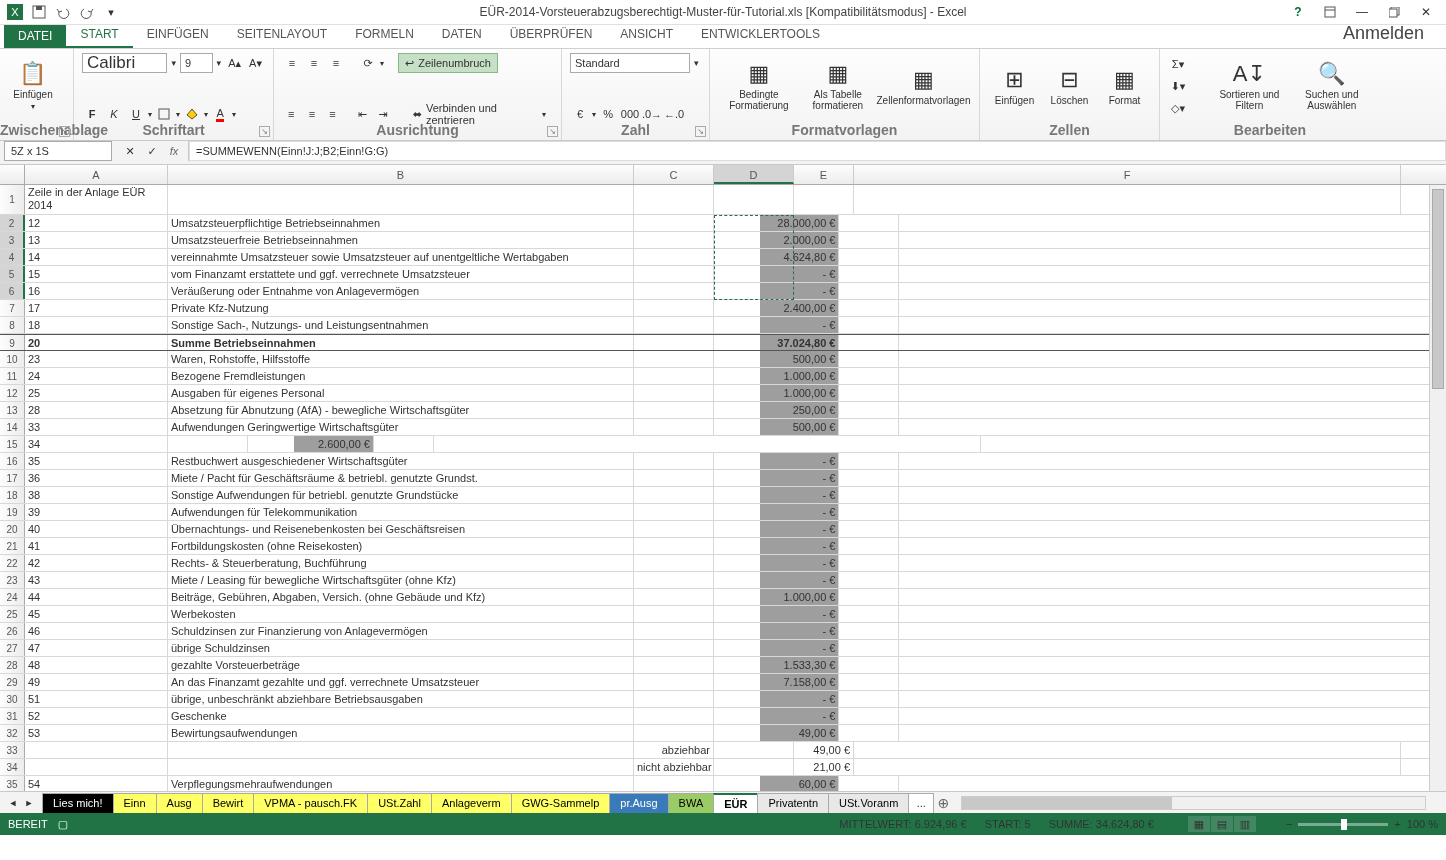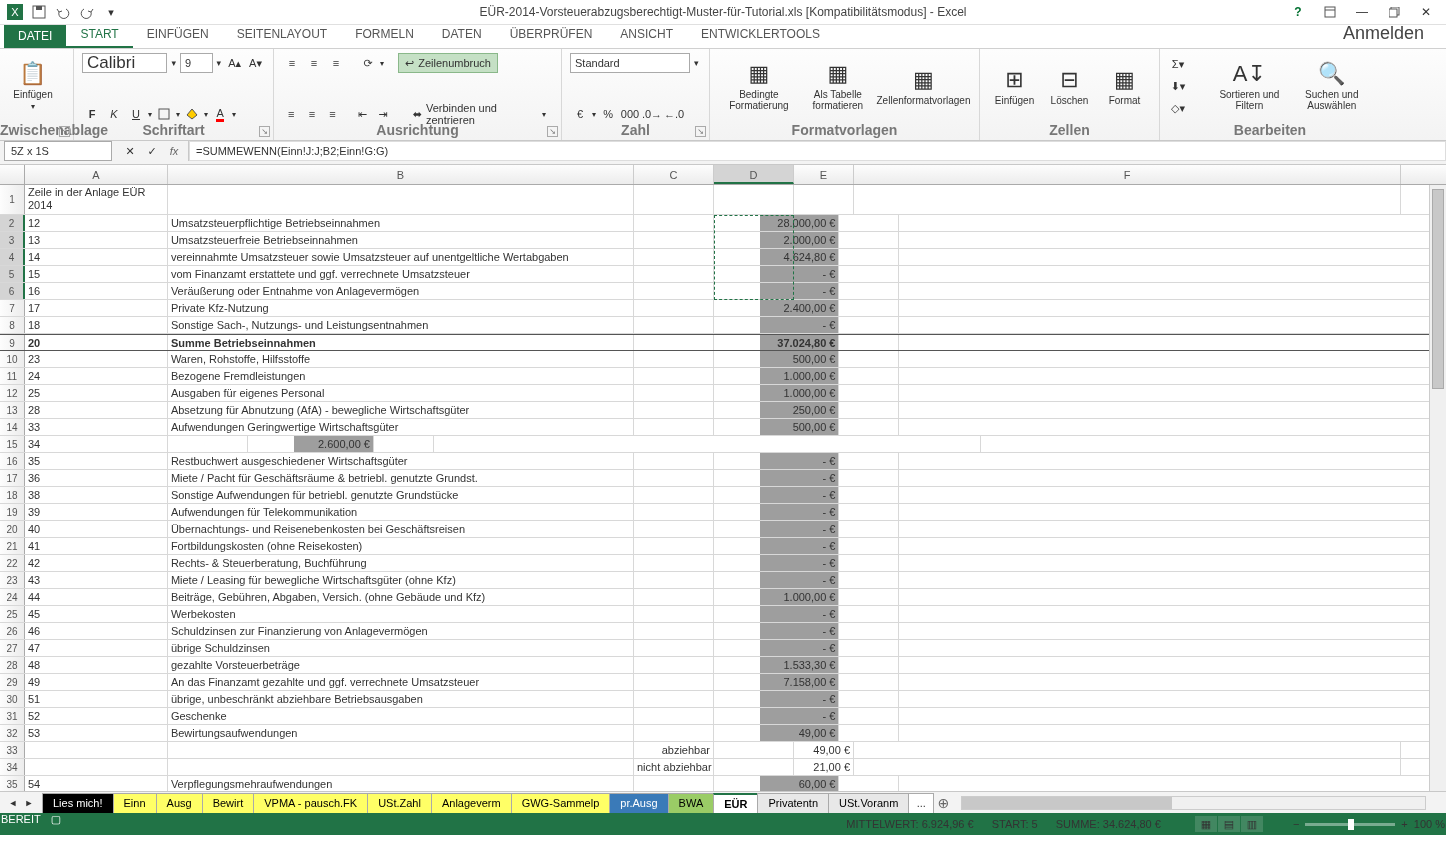--- a/index.html
+++ b/index.html
@@ -69,21 +69,21 @@
 
 .sheet-tabs{height:22px;background:#f3f3f3;border-top:1px solid #c8c8c8;display:flex;align-items:center;}
 .tab-nav{display:flex;padding:0 6px;gap:2px;}
 .tab-nav-btn{width:14px;height:16px;display:flex;align-items:center;justify-content:center;cursor:pointer;font-size:9px;}
 .stab{height:20px;padding:0 10px;border:1px solid #aaa;border-bottom:none;display:flex;align-items:center;font-size:11px;cursor:pointer;margin-right:-1px;background:#fff;position:relative;}
 .stab.active{background:#fff;border-top:2px solid #217346;font-weight:bold;}
 .add-sheet{width:20px;text-align:center;cursor:pointer;font-size:14px;color:#666;}
 .hscroll-track{flex:1;height:14px;background:#f0f0f0;border:1px solid #ccc;margin:0 20px 0 8px;position:relative;}
 .hthumb{position:absolute;left:0;top:0;bottom:0;width:210px;background:#c8c8c8;}
 
-.statusbar{height:22px;background:#217346;color:#fff;display:flex;padding:0 1px;font-size:11px;}
+.statusbar{height:22px;background:#217346;color:#fff;display:flex;align-items:center;padding:0 8px;font-size:11px;}
 .statusbar>div{color:#fff;}
 .sb-stats{margin-left:auto;display:flex;gap:18px;align-items:center;}
 .view-btns{display:flex;gap:1px;margin-left:16px;}
 .view-btn{width:22px;height:16px;background:rgba(255,255,255,.15);display:flex;align-items:center;justify-content:center;}
 .zoom{display:flex;align-items:center;gap:6px;margin-left:12px;}
 .zoom-track{width:90px;height:3px;background:rgba(255,255,255,.4);position:relative;}
 .zoom-thumb{position:absolute;left:43px;top:-4px;width:6px;height:11px;background:#fff;}
 svg{display:block;}
 </style>
 </head>

